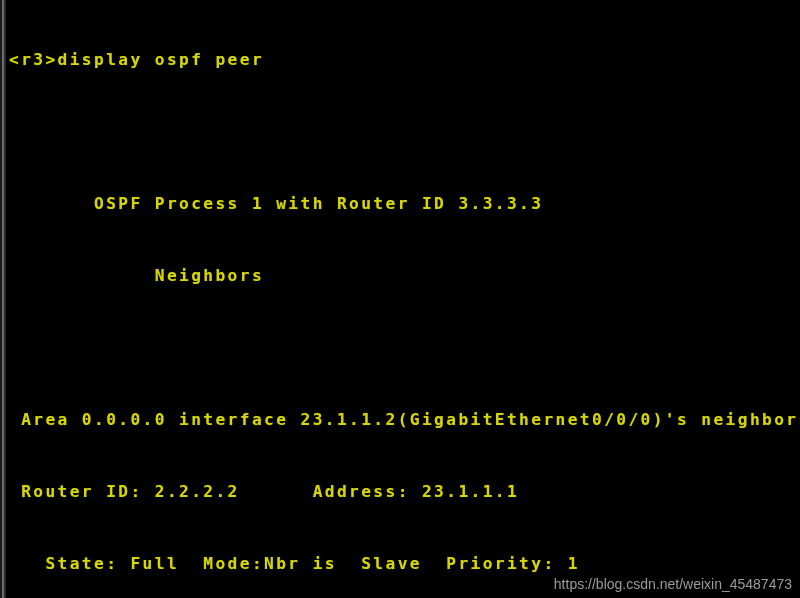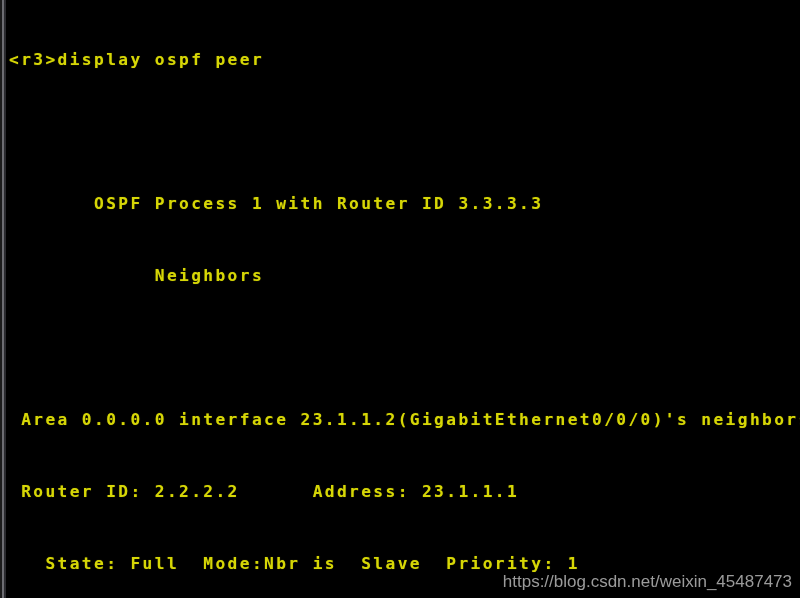--- a/index.html
+++ b/index.html
@@ -56,21 +56,21 @@
   }
   .line {
     height: 24px;
     white-space: pre;
   }
   #watermark {
     position: absolute;
     right: 8px;
     bottom: 6px;
     font-family: "Liberation Sans", sans-serif;
-    font-size: 17px;
+    font-size: 14px;
     color: #9b9b9b;
     letter-spacing: 0px;
     white-space: nowrap;
   }
 </style>
 </head>
 <body>
 
 <div id="screen">
 

